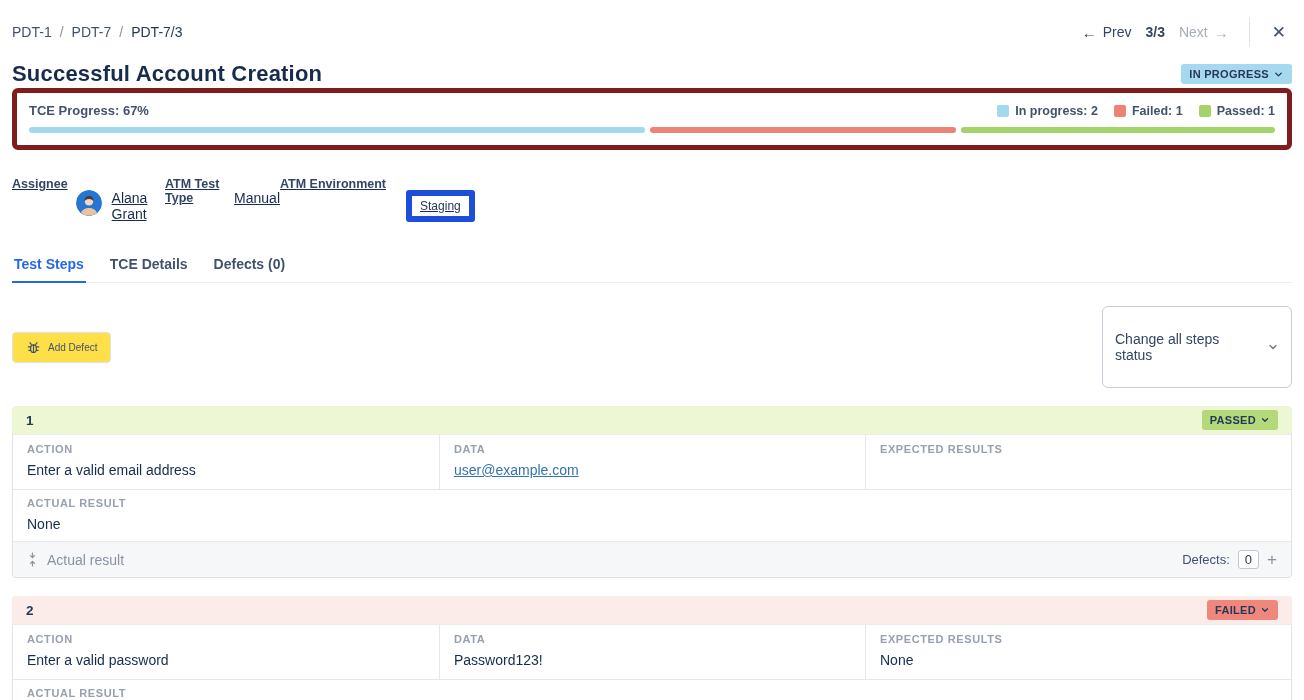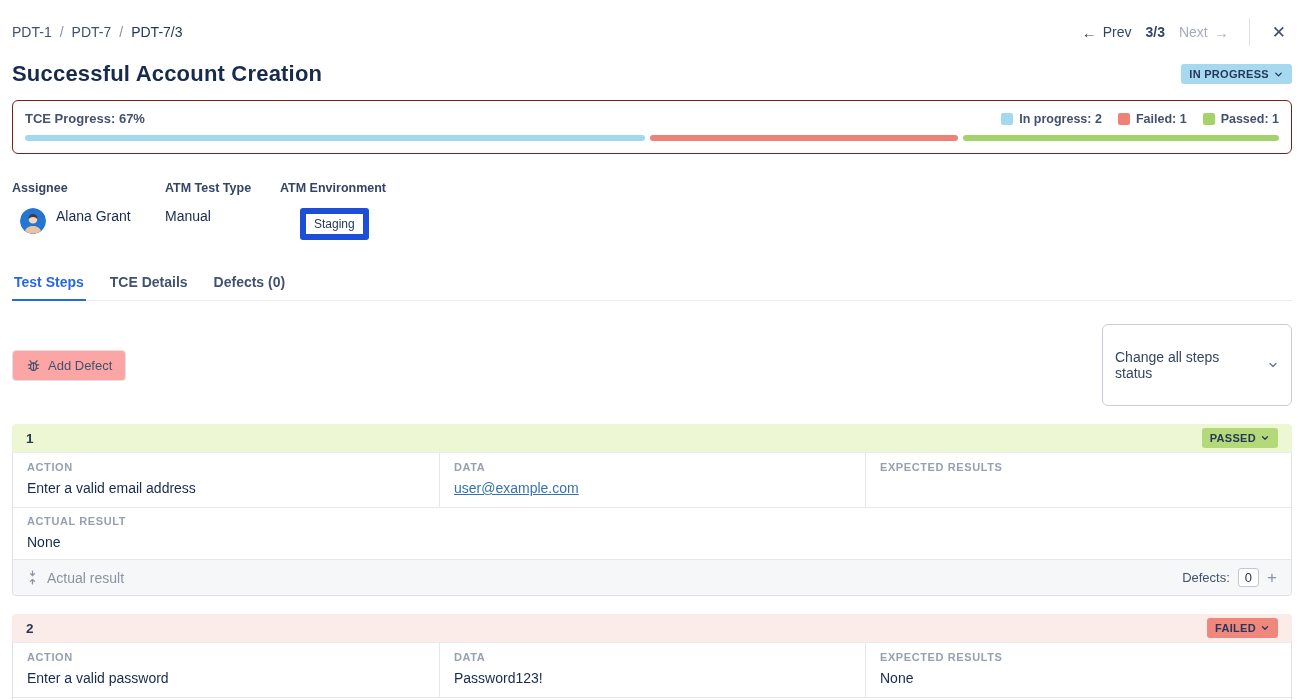--- a/index.html
+++ b/index.html
@@ -25,48 +25,48 @@
   .titlerow { display:flex; justify-content:space-between; align-items:center; margin-top:15px; }
   .title { font-size:22px; font-weight:700; color:#172B4D; letter-spacing:.2px; }
   .badge { display:inline-flex; align-items:center; gap:4px; font-size:11px; font-weight:700;
            color:#253858; padding:4px 8px; border-radius:3px; cursor:pointer; letter-spacing:.3px; }
   .badge svg { display:block; }
   .badge-inprogress { background:#A6D8EF; }
   .badge-passed { background:#B3D97A; }
   .badge-failed { background:#F0877C; }
 
   
-  .progresscard { margin-top:13px; border:1px solid #7f1d1d; border-radius:6px; padding:10px 12px 12px; }
+  .progresscard { margin-top:1px; border:5px solid #7f1d1d; border-radius:6px; padding:10px 12px 12px; }
   .progresshead { display:flex; justify-content:space-between; align-items:center; }
   .progresslabel { font-size:13px; font-weight:700; color:#42526E; }
   .legend { display:flex; align-items:center; gap:16px; font-size:12.5px; font-weight:600; color:#42526E; }
   .legenditem { display:flex; align-items:center; gap:6px; }
   .swatch { width:12px; height:12px; border-radius:2px; display:inline-block; }
   .bar { display:flex; gap:5px; margin-top:9px; height:6px; }
   .bar .seg { height:6px; border-radius:3px; }
 
   
   .fields { display:flex; margin-top:27px; }
-  .field { display:flex; flex-direction:column; }
+  .field { display:flex; flex-direction:row;text-decoration:underline; }
   .f-assignee { width:153px; } .f-ver { width:70px; } .f-type { width:115px; }
   .flabel { font-size:12.5px; font-weight:700; color:#344563; }
   .fvalue { margin-top:13px; font-size:14px; color:#172B4D; display:flex; min-height:26px; }
   .avatar { width:26px; height:26px; border-radius:50%; overflow:hidden; margin:0 10px 0 8px; flex:none; }
   .chip { border:6px solid #1d4ed8; border-radius:3px; padding:3px 8px; font-size:12px; color:#253858; margin-left:20px; }
 
   
   .tabs { display:flex; gap:22px; margin-top:30px; border-bottom:1px solid #EBECF0; }
   .tab { font-size:14px; font-weight:600; color:#42526E; padding:4px 2px 9px; cursor:pointer;
          border-bottom:2px solid transparent; margin-bottom:-1px; }
   .tab.active { color:#2667E8; border-bottom-color:#2667E8; }
 
   
   .toolbar { display:flex; justify-content:space-between; align-items:center; margin-top:23px; }
-  .btn { display:inline-flex; align-items:center; gap:7px; border:1px solid #DFE1E6; background:#fca5a5;
-         border-radius:4px; padding:7px 13px; font-size:13px; color:#42526E; cursor:pointer; }
+  .btn { display:inline-flex; align-items:center; gap:7px; border:1px solid #DFE1E6; background:#fde047;
+         border-radius:4px; padding:7px 13px; font-size:10px; color:#42526E; cursor:pointer; }
   .select { display:inline-flex; align-items:center; justify-content:space-between; gap:10px;
             border:1px solid #C8CDD6; border-radius:6px; padding:24px 12px; width:190px;
             font-size:14px; color:#344563; cursor:pointer; }
 
   
   .stepcard { margin-top:18px; border-radius:4px; }
   .stephead { display:flex; justify-content:space-between; align-items:center;
               padding:5px 14px; border-radius:4px 4px 0 0; height:28px; }
   .stephead .num { font-size:13.5px; font-weight:700; color:#253858; }
   .head-passed { background:#EDF7D3; }

